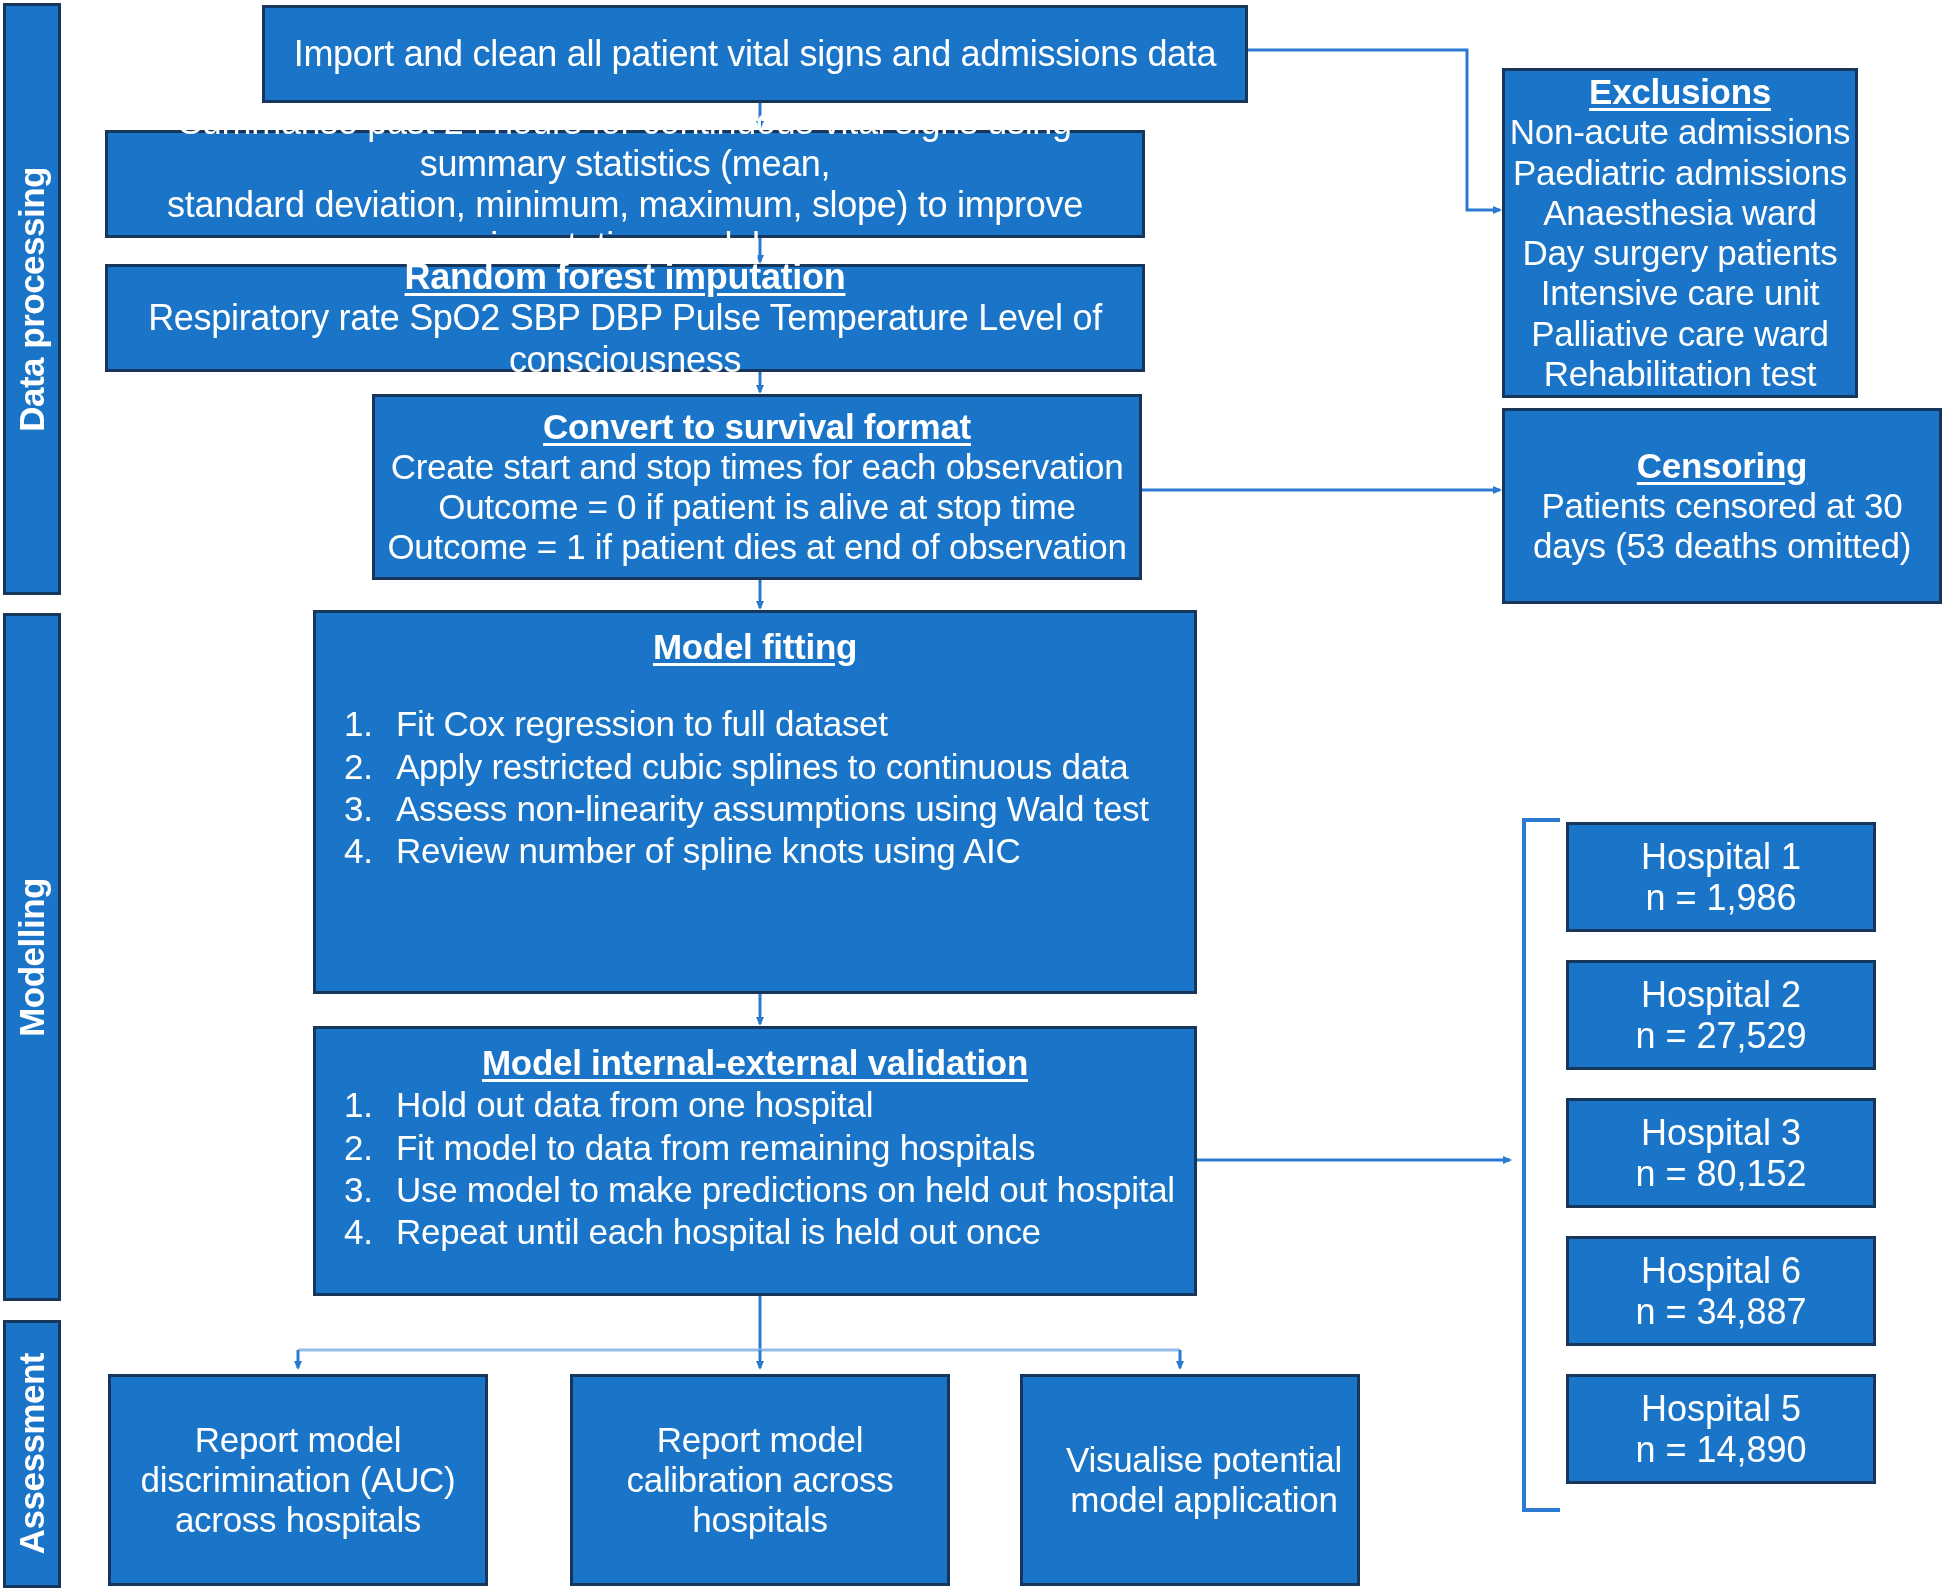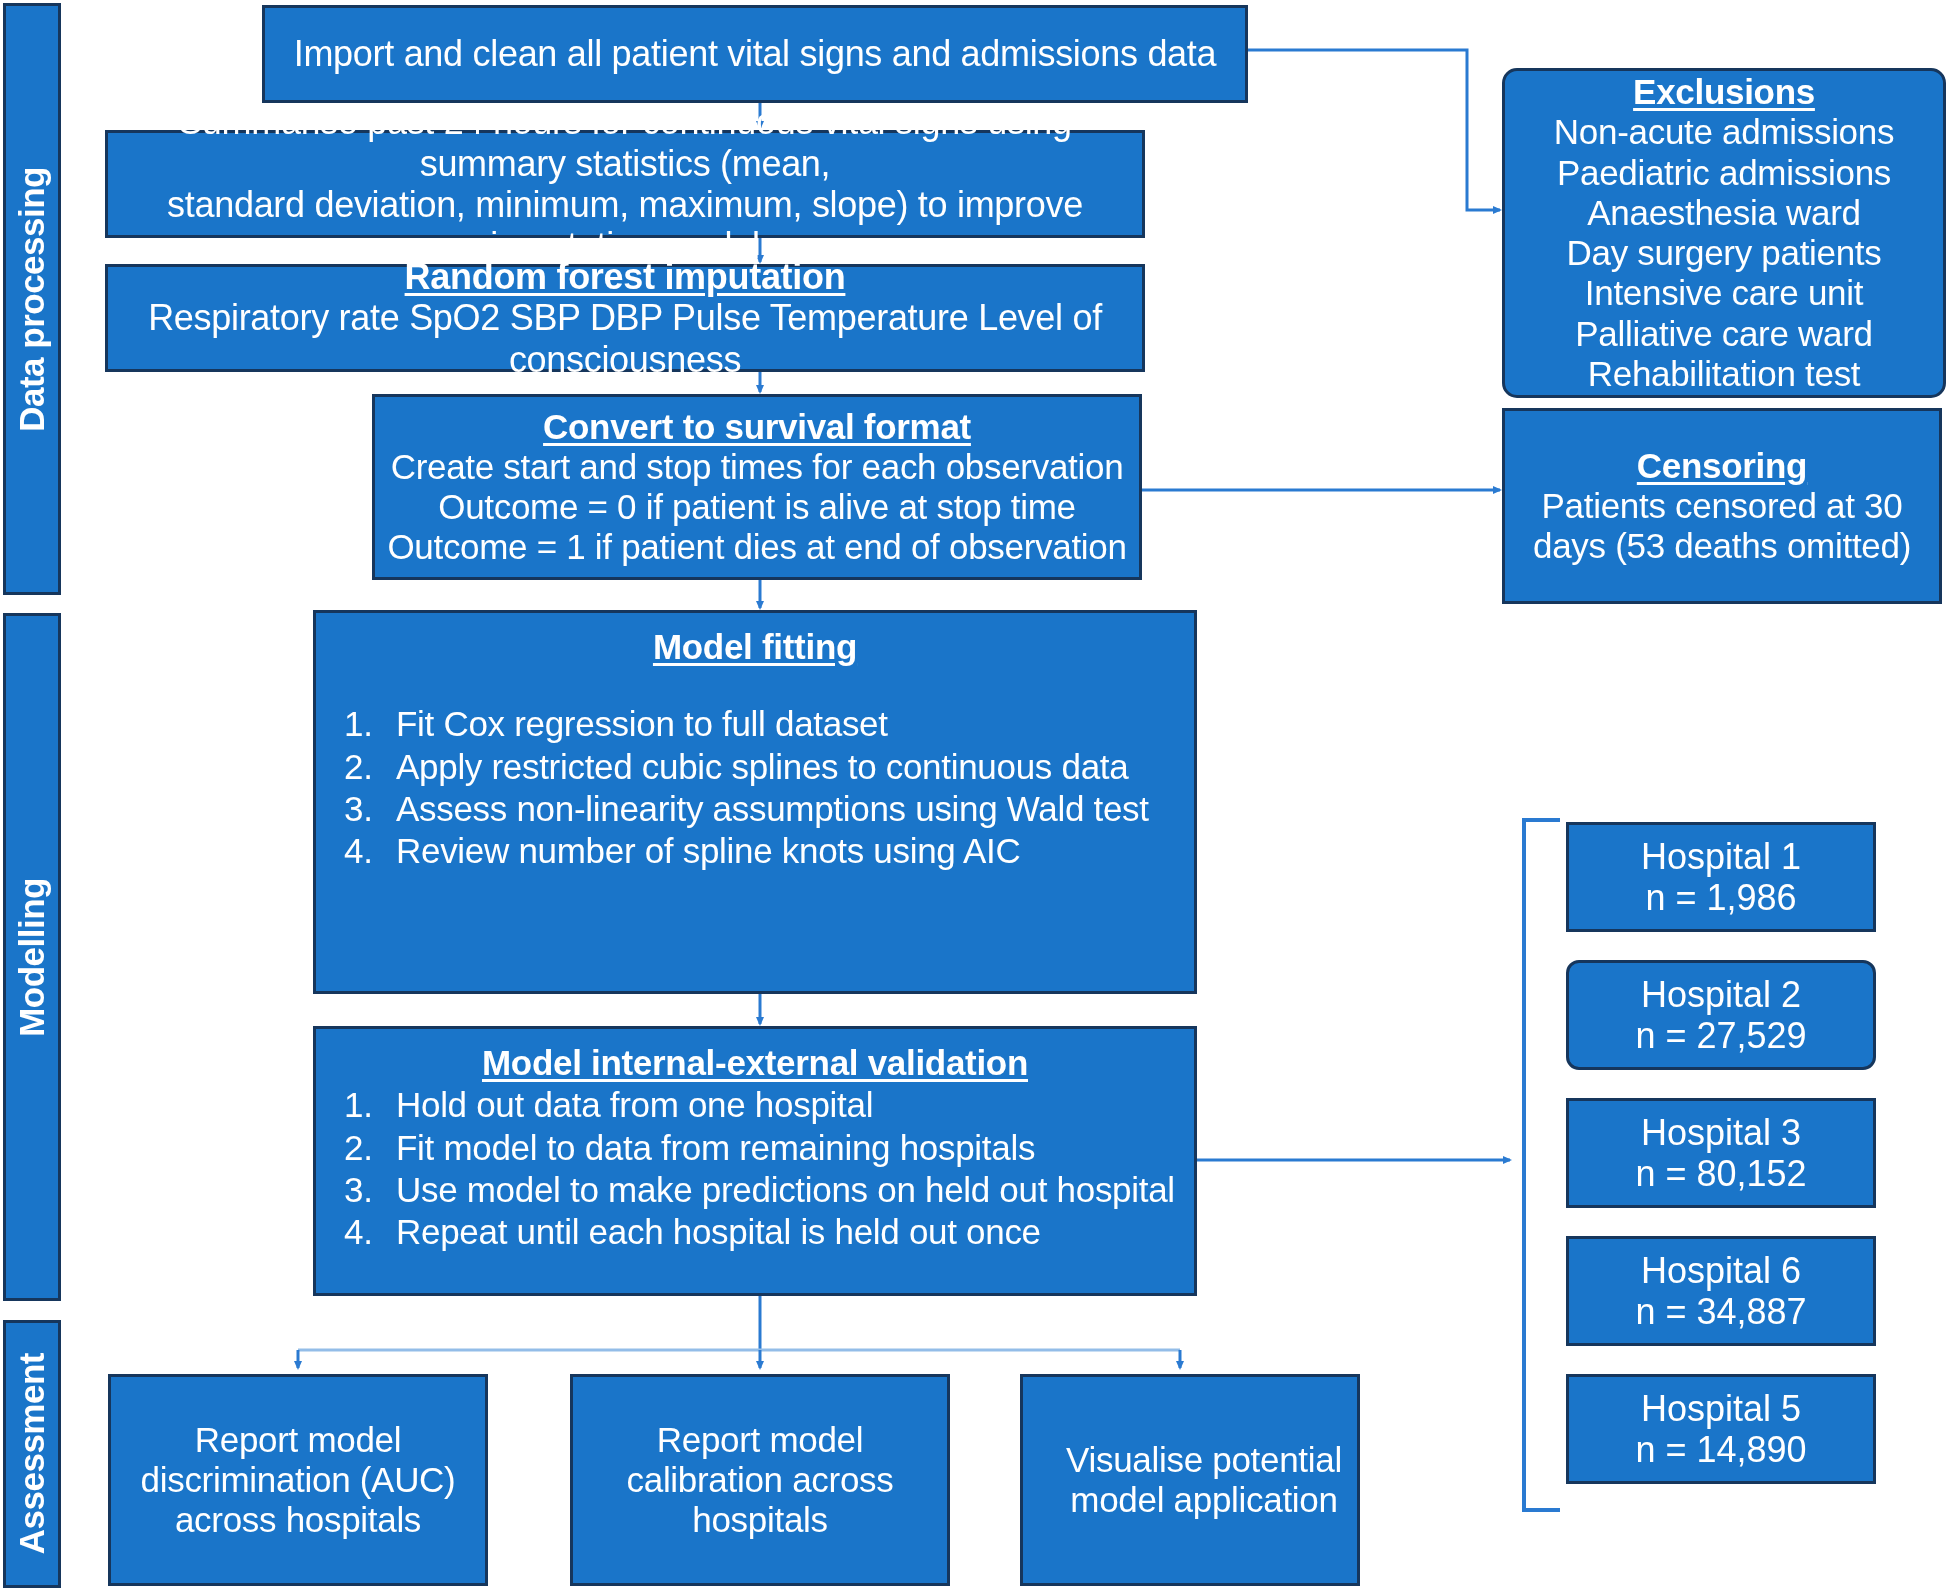--- a/index.html
+++ b/index.html
@@ -142,21 +142,21 @@
     <span class="line">Respiratory rate   SpO2   SBP   DBP   Pulse   Temperature   Level of consciousness</span>
   </div>
 
   <div class="box" style="left:372px; top:394px; width:770px; height:186px; font-size:35px;">
     <span class="hdr">Convert to survival format</span>
     <span class="line">Create start and stop times for each observation</span>
     <span class="line">Outcome = 0 if patient is alive at stop time</span>
     <span class="line">Outcome = 1 if patient dies at end of observation</span>
   </div>
 
-  <div class="box" style="left:1502px; top:68px; width:444px; height:330px; font-size:35px;border-radius:15px;">
+  <div class="box" style="left:1502px; top:68px; width:356px; height:330px; font-size:35px;">
     <span class="hdr">Exclusions</span>
     <span class="line">Non-acute admissions</span>
     <span class="line">Paediatric admissions</span>
     <span class="line">Anaesthesia ward</span>
     <span class="line">Day surgery patients</span>
     <span class="line">Intensive care unit</span>
     <span class="line">Palliative care ward</span>
     <span class="line">Rehabilitation test</span>
   </div>
 
@@ -207,21 +207,21 @@
         <span class="num">4.</span>
         <span class="txt">Repeat until each hospital is held out once</span>
       </div>
     </div>
   </div>
 
   <div class="box hosp" style="left:1566px; top:822px; width:310px; height:110px; font-size:36px;">
     <span class="line">Hospital 1</span>
     <span class="line">n = 1,986</span>
   </div>
-  <div class="box hosp" style="left:1566px; top:960px; width:310px; height:110px; font-size:36px;border-radius:13px;">
+  <div class="box hosp" style="left:1566px; top:960px; width:310px; height:110px; font-size:36px;">
     <span class="line">Hospital 2</span>
     <span class="line">n = 27,529</span>
   </div>
   <div class="box hosp" style="left:1566px; top:1098px; width:310px; height:110px; font-size:36px;">
     <span class="line">Hospital 3</span>
     <span class="line">n = 80,152</span>
   </div>
   <div class="box hosp" style="left:1566px; top:1236px; width:310px; height:110px; font-size:36px;">
     <span class="line">Hospital 6</span>
     <span class="line">n = 34,887</span>

